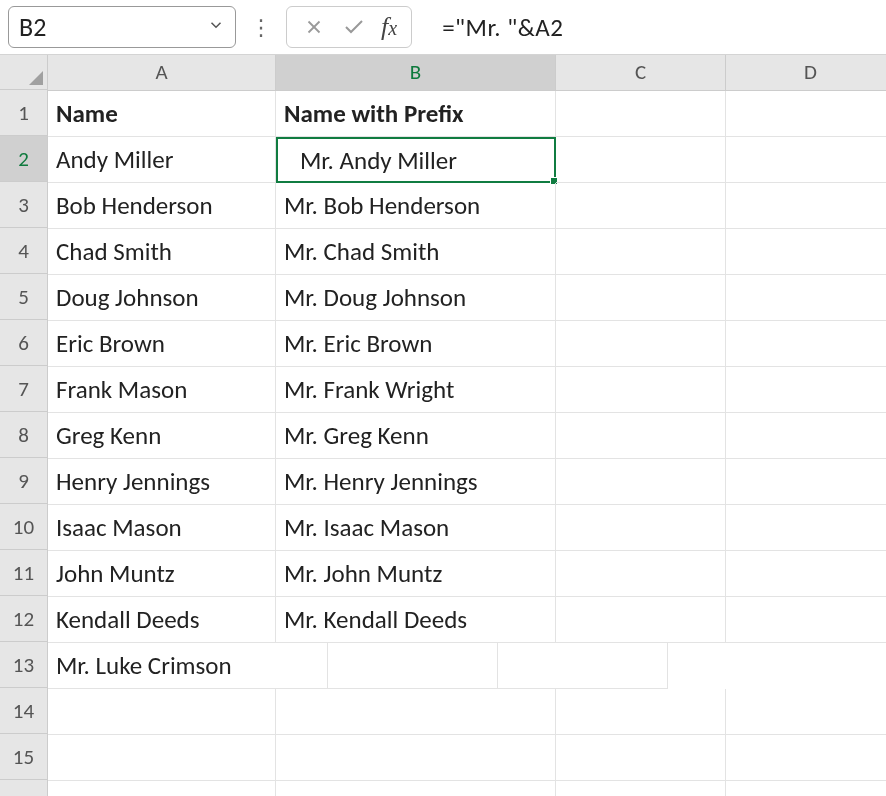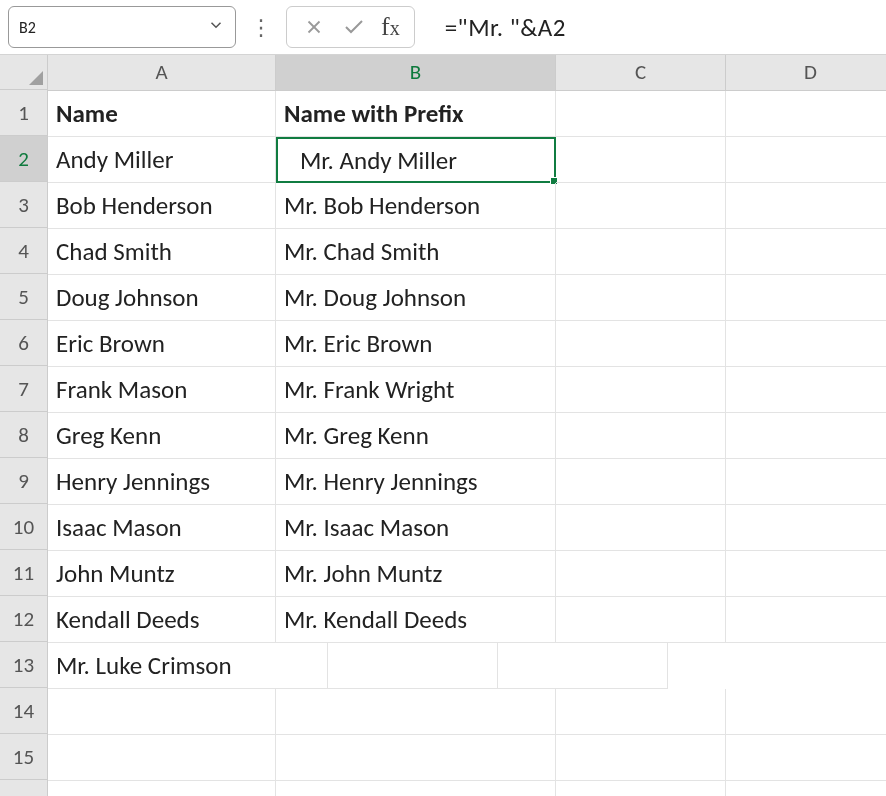--- a/index.html
+++ b/index.html
@@ -23,21 +23,21 @@
       align-items: center;
       justify-content: space-between;
       width: 228px;
       height: 42px;
       border: 1px solid #999;
       border-radius: 6px;
       padding: 0 10px;
       background: #fff;
     }
     .name-box-text {
-      font-size: 16px;
+      font-size: 26px;
       font-weight: 400;
       color: #222;
     }
     .name-box-chevron { color: #555; }
     .vdots {
       color: #666;
       font-size: 22px;
       padding: 0 6px;
       letter-spacing: 0;
     }
@@ -53,20 +53,21 @@
     .fn-icon-btn {
       width: 34px;
       height: 34px;
       display: flex;
       align-items: center;
       justify-content: center;
       color: #999;
     }
     .fx-label {
       font-family: 'Times New Roman', serif;
+      font-style: italic;
       font-size: 26px;
       color: #444;
       padding: 0 4px;
     }
     .formula-text {
       font-size: 25px;
       color: #222;
       padding-left: 22px;
       letter-spacing: 0.5px;
     }

